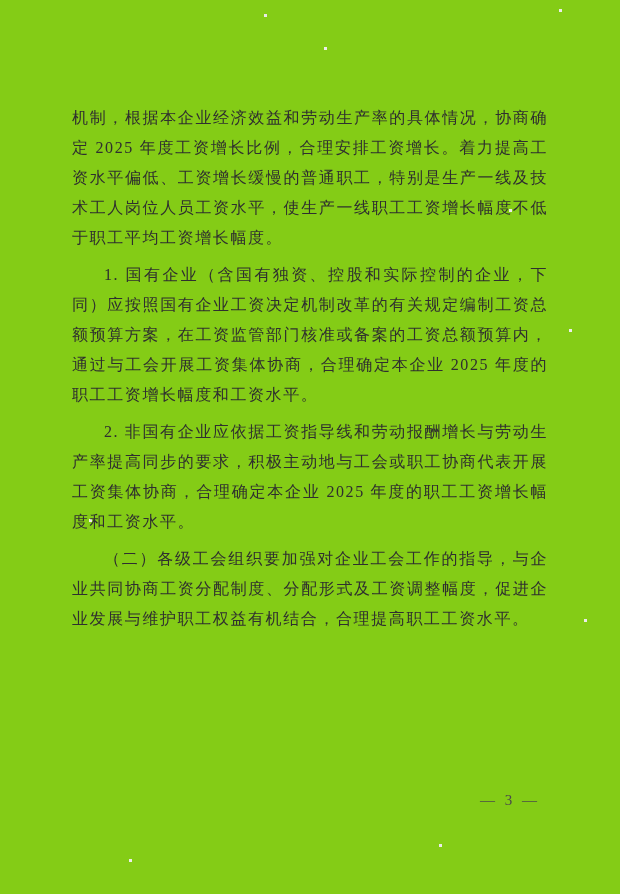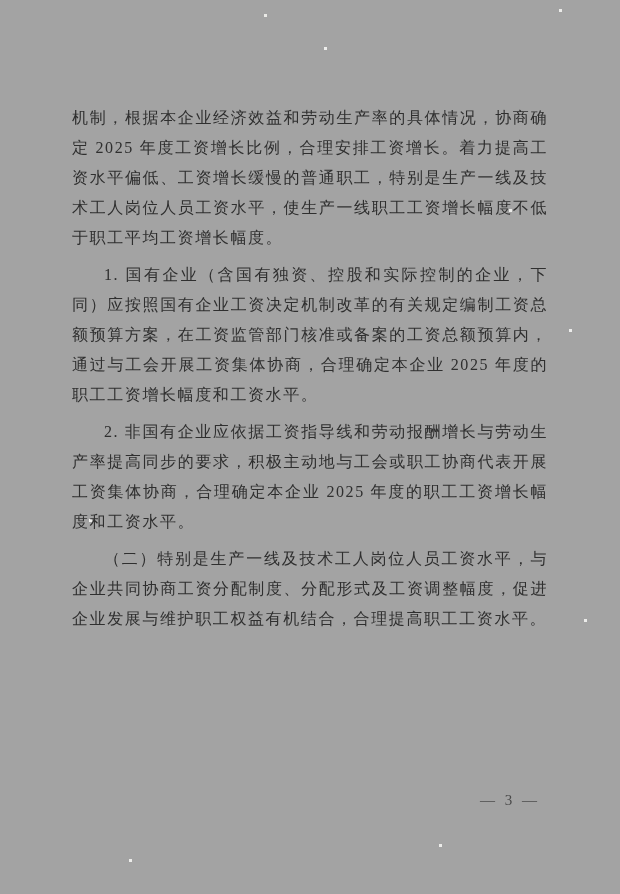--- a/index.html
+++ b/index.html
@@ -4,21 +4,21 @@
 <style>
   html, body {
     margin: 0;
     padding: 0;
     background: #ffffff;
   }
   .doc-page {
     position: relative;
     width: 620px;
     height: 894px;
-    background: #a3a3a3;
+    background: #84cc16;
     overflow: hidden;
     font-family: "Liberation Serif", "DejaVu Serif", serif;
   }
   
   .scan-noise {
     position: absolute;
     left: 0; top: 0;
     width: 1px; height: 1px;
     background: transparent;
     box-shadow:
@@ -61,16 +61,16 @@
 </head>
 <body>
 
 <div class="doc-page">
   <div class="scan-noise"></div>
   <div class="text-block">
 
   <p class="para">机制，根据本企业经济效益和劳动生产率的具体情况，协商确定 2025 年度工资增长比例，合理安排工资增长。着力提高工资水平偏低、工资增长缓慢的普通职工，特别是生产一线及技术工人岗位人员工资水平，使生产一线职工工资增长幅度不低于职工平均工资增长幅度。</p>
       <p class="para indent">1. 国有企业（含国有独资、控股和实际控制的企业，下同）应按照国有企业工资决定机制改革的有关规定编制工资总额预算方案，在工资监管部门核准或备案的工资总额预算内，通过与工会开展工资集体协商，合理确定本企业 2025 年度的职工工资增长幅度和工资水平。</p>
       <p class="para indent">2. 非国有企业应依据工资指导线和劳动报酬增长与劳动生产率提高同步的要求，积极主动地与工会或职工协商代表开展工资集体协商，合理确定本企业 2025 年度的职工工资增长幅度和工资水平。</p>
-      <p class="para indent">（二）特别是生产一线及技术工人岗位人员工资水平，与企业共同协商工资分配制度、分配形式及工资调整幅度，促进企业发展与维护职工权益有机结合，合理提高职工工资水平。</p>
+      <p class="para indent">（二）各级工会组织要加强对企业工会工作的指导，与企业共同协商工资分配制度、分配形式及工资调整幅度，促进企业发展与维护职工权益有机结合，合理提高职工工资水平。</p>
     </div>
   <div class="page-number">— 3 —</div>
 </div>
 
 </body></html>

